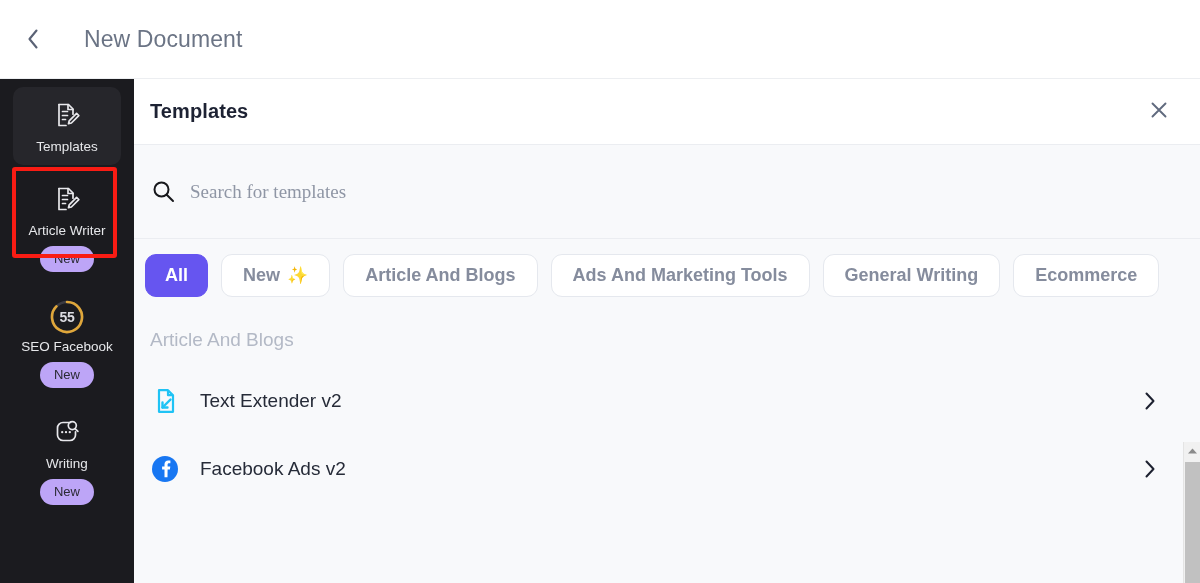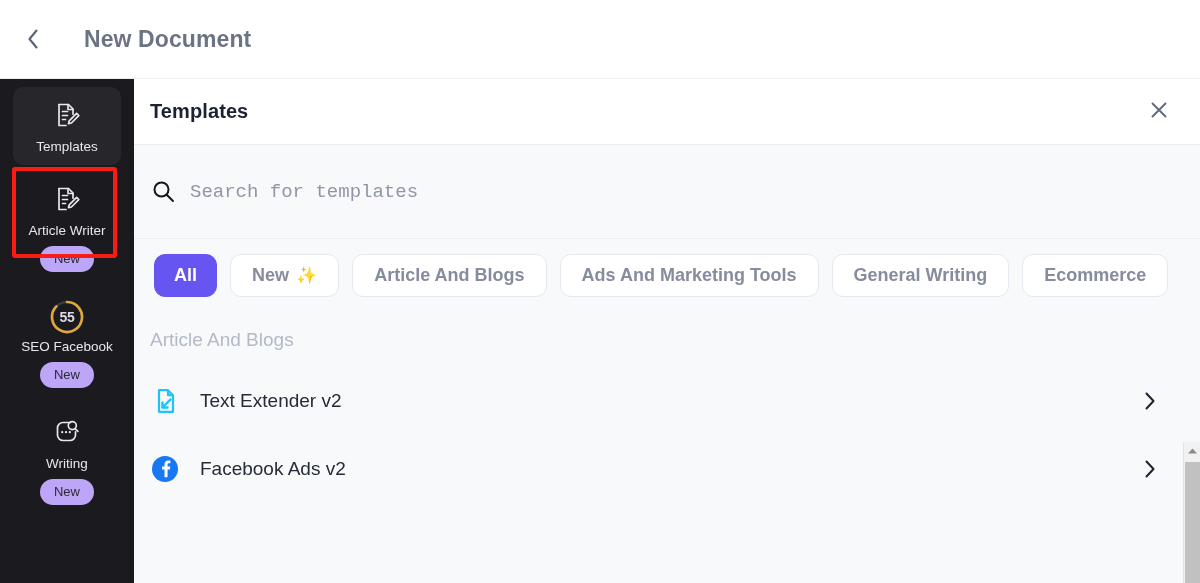--- a/index.html
+++ b/index.html
@@ -35,21 +35,21 @@
     width: 30px; height: 30px;
     display: flex; align-items: center; justify-content: center;
     cursor: pointer;
     color: #5a6275;
   }
   .back-btn svg { display:block; }
   .doc-title {
     margin-left: 36px;
     font-size: 23px;
     color: #6b7485;
-    font-weight: 700;
+    font-weight: 400;
     letter-spacing: .1px;
     white-space: nowrap;
   }
 
   
   .body-row {
     flex: 1 1 auto;
     display: flex;
     min-height: 0;
     position: relative;
@@ -176,35 +176,35 @@
   .search-icon {
     width: 26px; height: 26px;
     display:flex; align-items:center; justify-content:center;
     color: #17181c;
     margin-right: 14px;
   }
   .search-input {
     border: none;
     outline: none;
     background: transparent;
-    font-family: Liberation Mono, monospace;
+    font-family: Liberation Serif, serif;
     font-size: 19px;
     color: #3a3f4c;
     width: 560px;
   }
   .search-input::placeholder { color: #8f96a5; }
 
   
   .chips-row {
     flex: 0 0 72px;
     height: 72px;
     display: flex;
     align-items: center;
     gap: 13px;
-    padding-left: 20px;
+    padding-left: 11px;
     overflow: hidden;
     background: #f8f9fb;
   }
   .chip {
     flex: 0 0 auto;
     height: 43px;
     padding: 0 21px;
     border-radius: 11px;
     border: 1px solid #e5e8ee;
     background: #ffffff;

